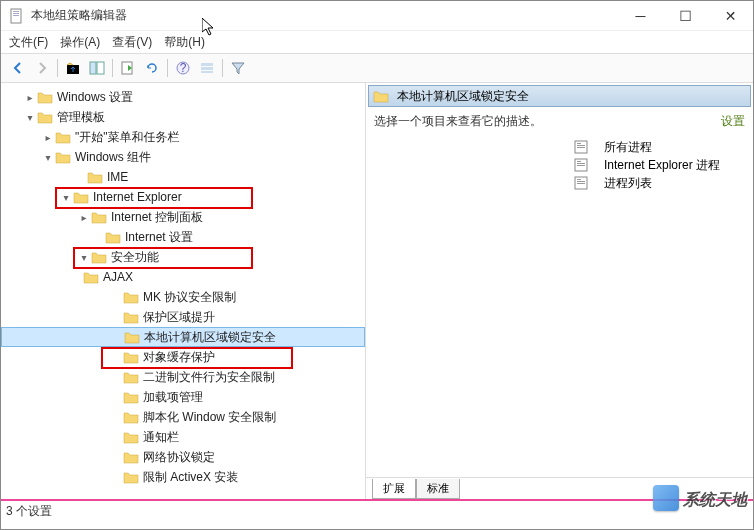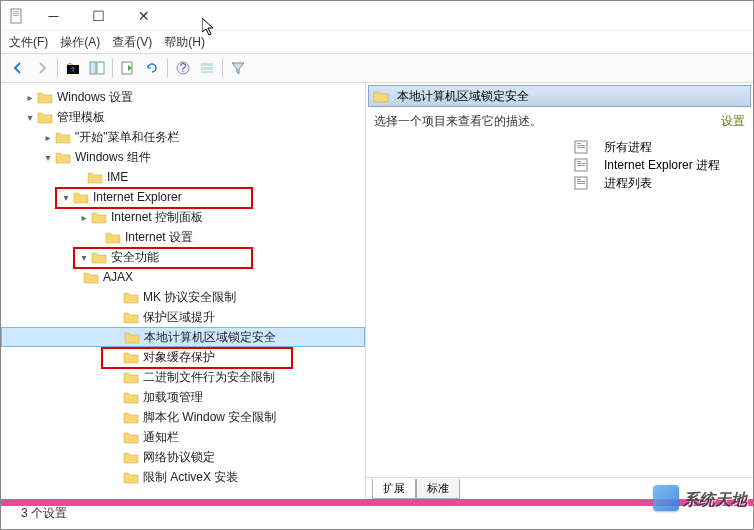--- a/index.html
+++ b/index.html
@@ -36,39 +36,40 @@
 .desc-col { width: 200px; color: #333; }
 .settings-col { flex: 1; }
 .settings-col .hdr { color: #4d7c0f; margin-bottom: 8px; text-align: right; }
 .setting-item { display: flex; align-items: center; gap: 16px; height: 18px; cursor: default; }
 .setting-icon { width: 14px; height: 14px; }
 
 .tabs { height: 22px; display: flex; align-items: flex-end; padding-left: 6px; border-top: 1px solid #ddd; margin-top: auto; }
 .tab { border: 1px solid #aaa; border-top: none; padding: 2px 10px; background: #f5f5f5; font-size: 11px; cursor: default; }
 .tab.active { background: #fff; }
 
-.statusbar { height: 22px; border-top: 7px solid #ec4899; display: flex; align-items: center; padding-left: 20px; color: #333; }
+.statusbar { height: 22px; border-top: 2px solid #ec4899; display: flex; align-items: center; padding-left: 5px; color: #333; }
 
 .watermark { position: absolute; right: 6px; bottom: 18px; display: flex; align-items: flex-end; gap: 4px; opacity: 0.85; pointer-events: none; }
 .watermark .logo { width: 26px; height: 26px; border-radius: 4px; background: linear-gradient(135deg,#6ab0f3,#2d7ed6); box-shadow: 0 1px 2px rgba(0,0,0,.3); }
 .watermark .txt { font-size: 16px; font-weight: bold; color: #333; font-style: italic; text-shadow: 1px 1px 0 #fff; }
 
 svg.folder { fill: #f7d774; stroke: #c9a53a; stroke-width: .5; }
 svg.arrow-left path, svg.arrow-right path { stroke-width: 2; fill: none; }
 </style>
 </head>
 <body>
 
 <div class="titlebar">
   <svg class="app-icon" viewBox="0 0 16 16">
       <rect x="2" y="1" width="10" height="14" fill="#fff" stroke="#888"></rect>
       <rect x="4" y="3" width="6" height="1" fill="#aac"></rect>
       <rect x="4" y="5" width="6" height="1" fill="#aac"></rect>
       <rect x="4" y="7" width="6" height="1" fill="#aac"></rect>
     </svg>
+  <span class="title">本地组策略编辑器</span>
   <div class="win-controls">
     <div>─</div>
     <div>☐</div>
     <div>✕</div>
   </div>
 </div>
 
 <div class="menubar">
   <span>文件(F)</span>
   <span>操作(A)</span>

